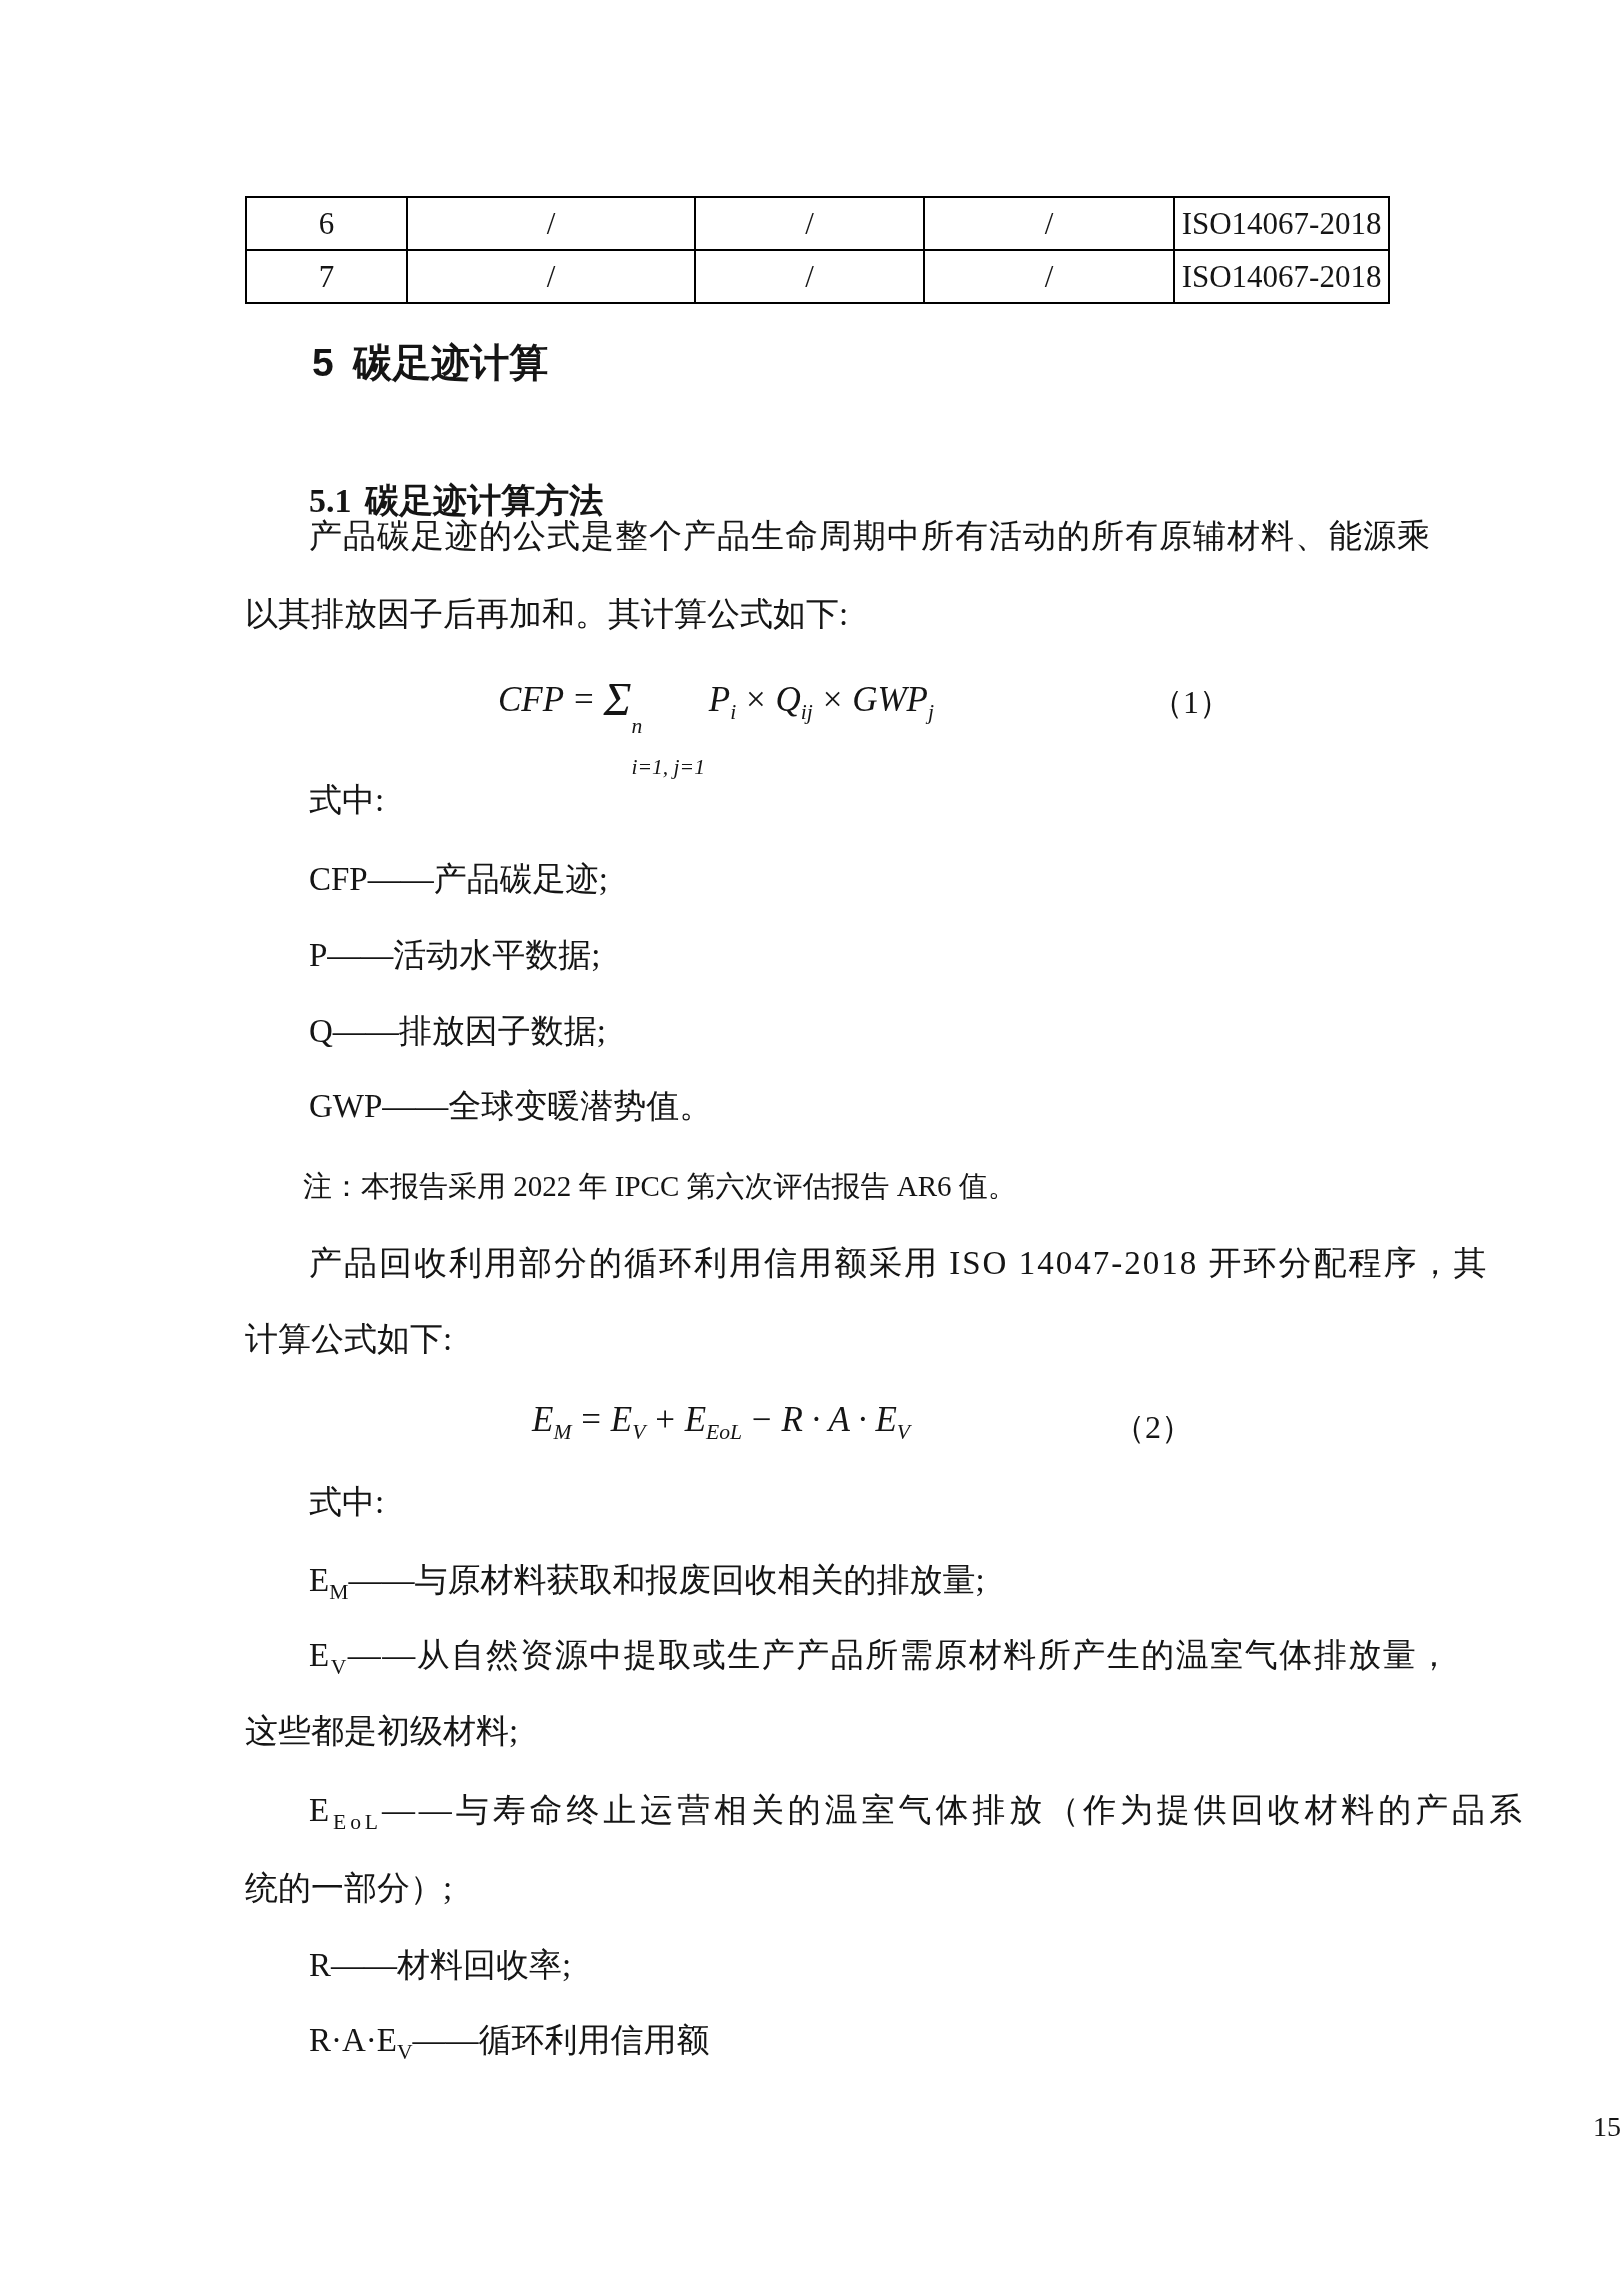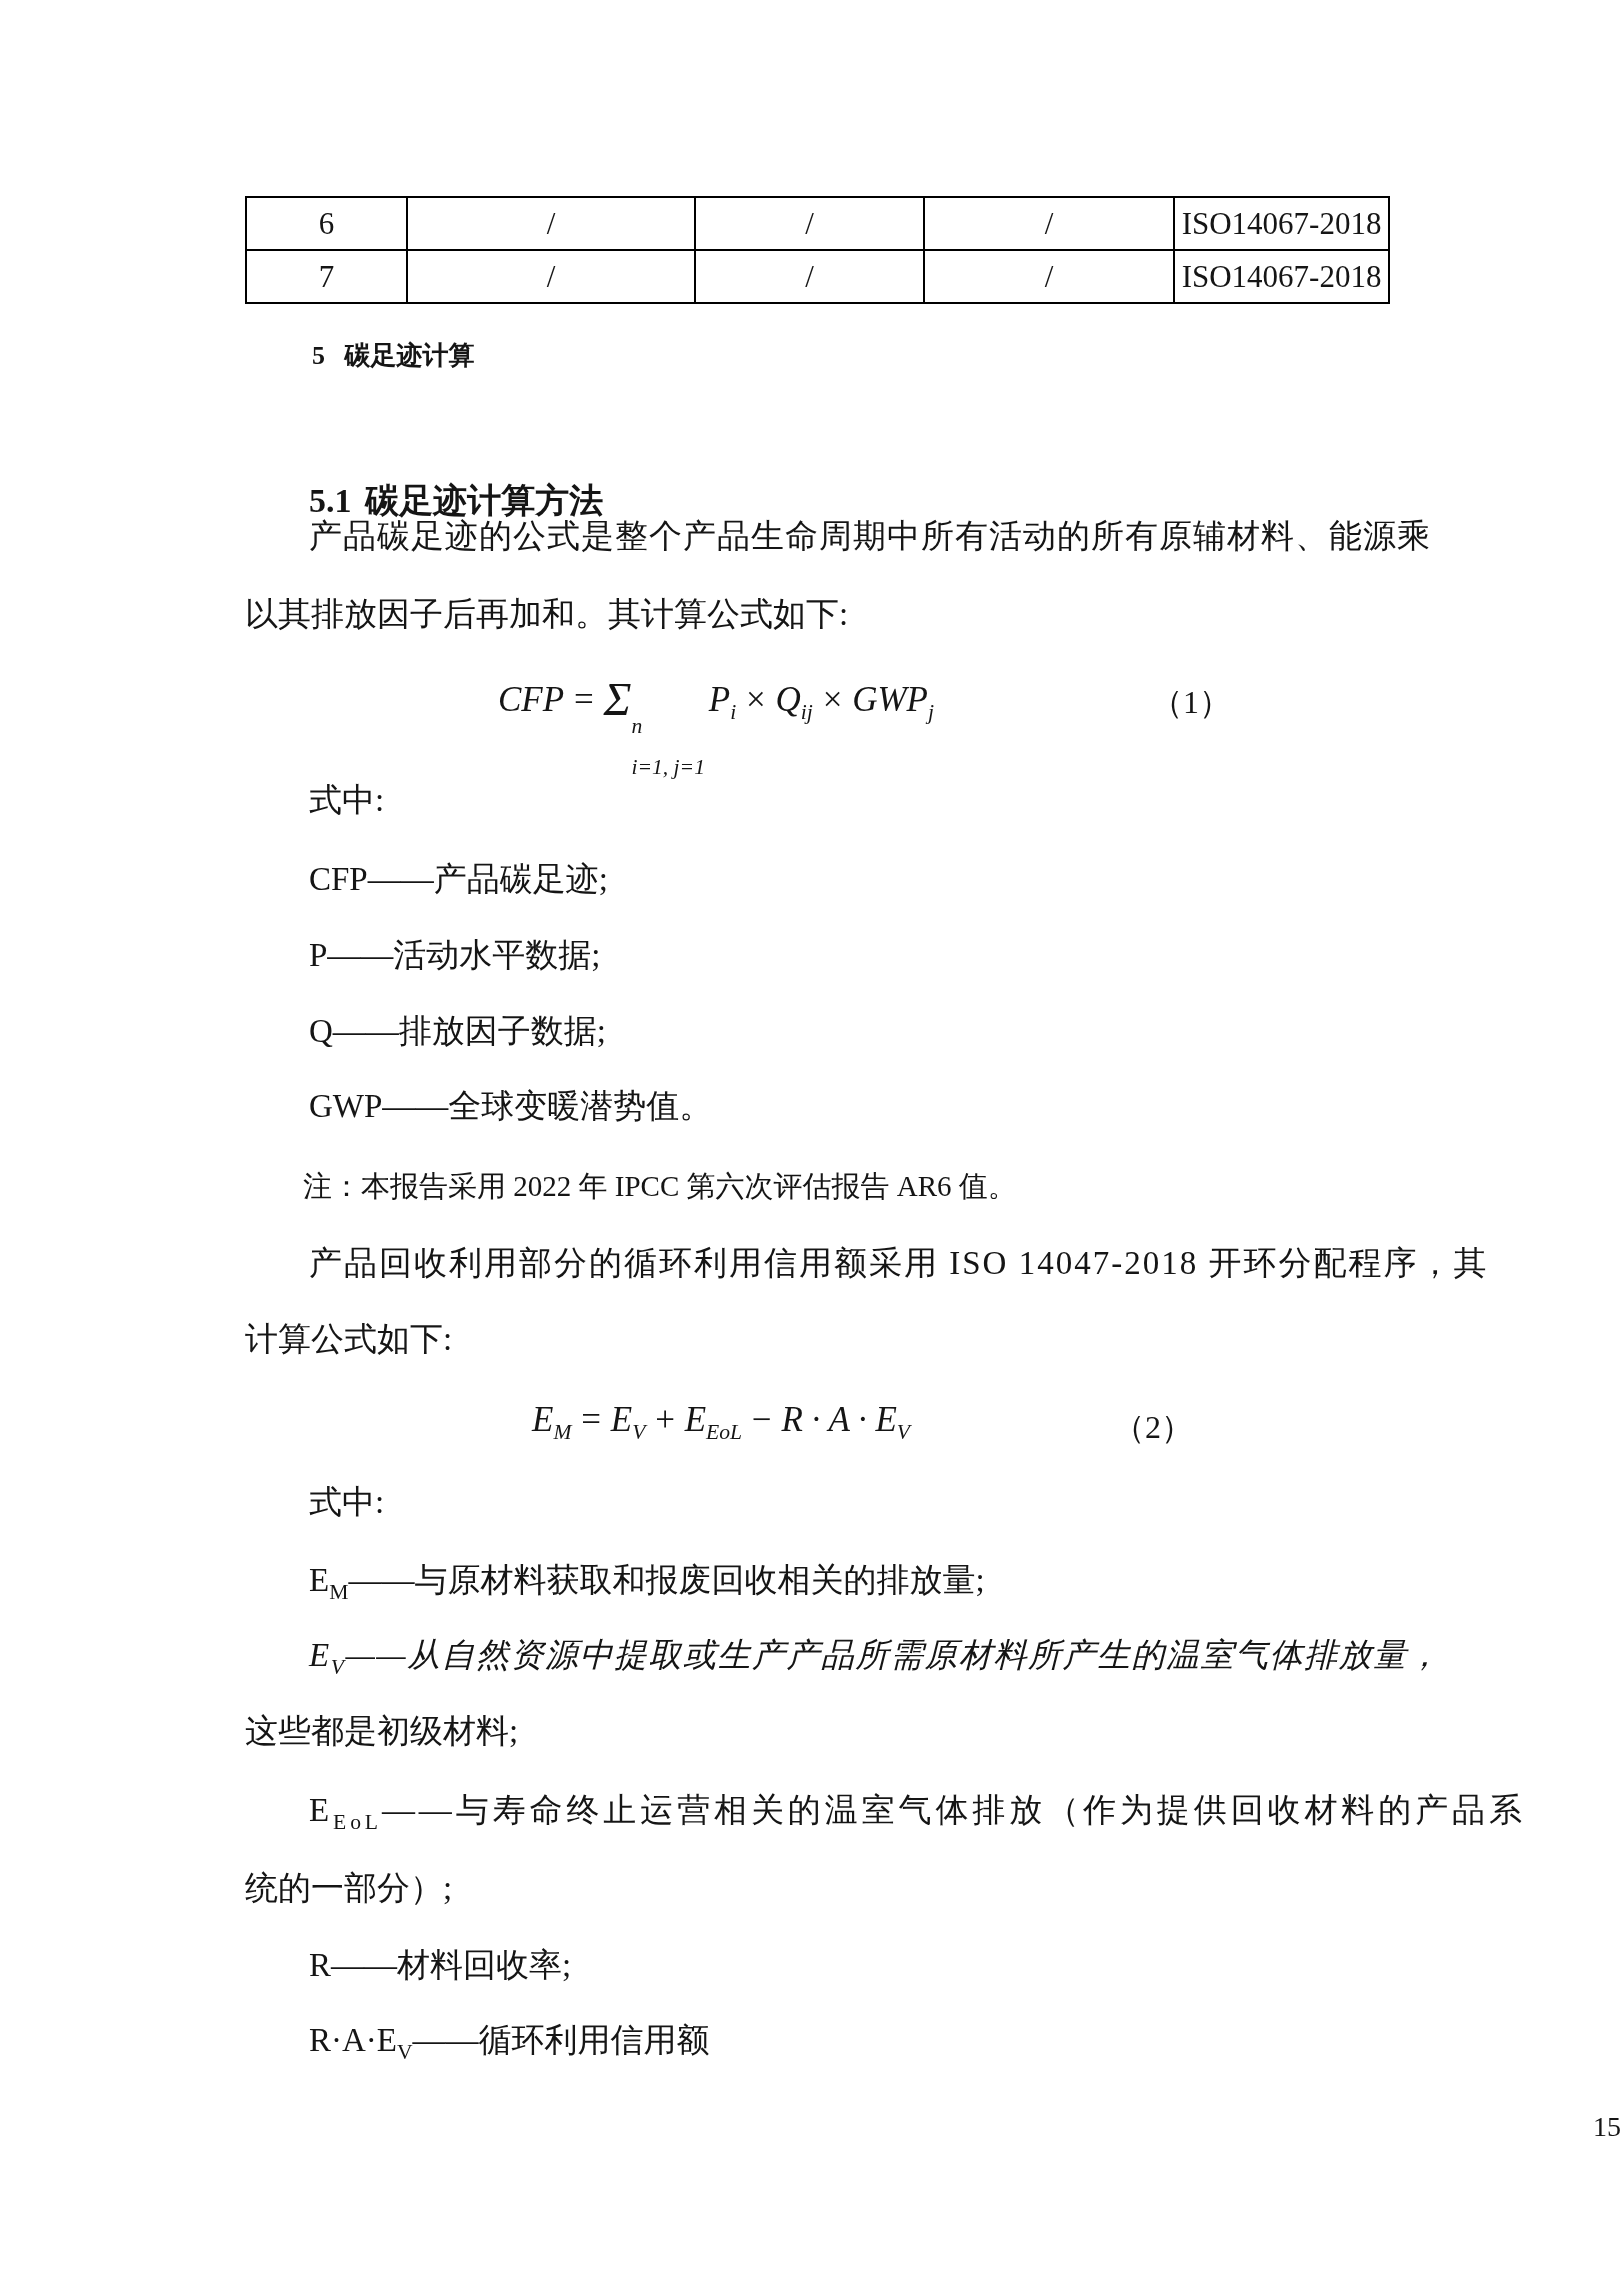--- a/index.html
+++ b/index.html
@@ -21,39 +21,39 @@
   .doc-table td{
     border:2px solid #000;
     height:49px;
     text-align:center;vertical-align:middle;
     font-size:31px;
     overflow:hidden;white-space:nowrap;
   }
   
   .h1{
     position:absolute;left:312px;top:343px;
-    font-family:Liberation Serif, serif;
-    font-weight:bold;font-size:26px;line-height:1;white-space:nowrap;
+    font-family:Liberation Sans, sans-serif;
+    font-weight:bold;font-size:39px;line-height:1;white-space:nowrap;
   }
   .h1 .num{margin-right:19.6px;}
   .h2{
     position:absolute;left:309px;top:437px;
     font-weight:bold;font-size:34px;line-height:1;white-space:nowrap;margin-top:47px;
   }
   .h2 .num{margin-right:13.7px;}
   
   .line{
     position:absolute;
     font-size:33px;line-height:1.15;white-space:nowrap;
   }
   .indent{left:309px;}
   .margin{left:245px;}
   .sp1{letter-spacing:1px;}
   .sp2{letter-spacing:2px;}
-  .sp15{letter-spacing:1.5px;font-style:italic;}
+  .sp15{letter-spacing:1.5px;}
   .sp4{letter-spacing:3.9px;}
   .line sub{font-size:21.6px;line-height:0;}
   .note-line{left:303px;font-size:29px;}
   
   .formula{
     position:absolute;
     font-style:italic;font-size:35px;line-height:1;white-space:nowrap;text-align:right;
   }
   .formula .op{font-style:normal;padding:0 9.8px;}
   .formula sub{font-size:21.6px;line-height:0;}

